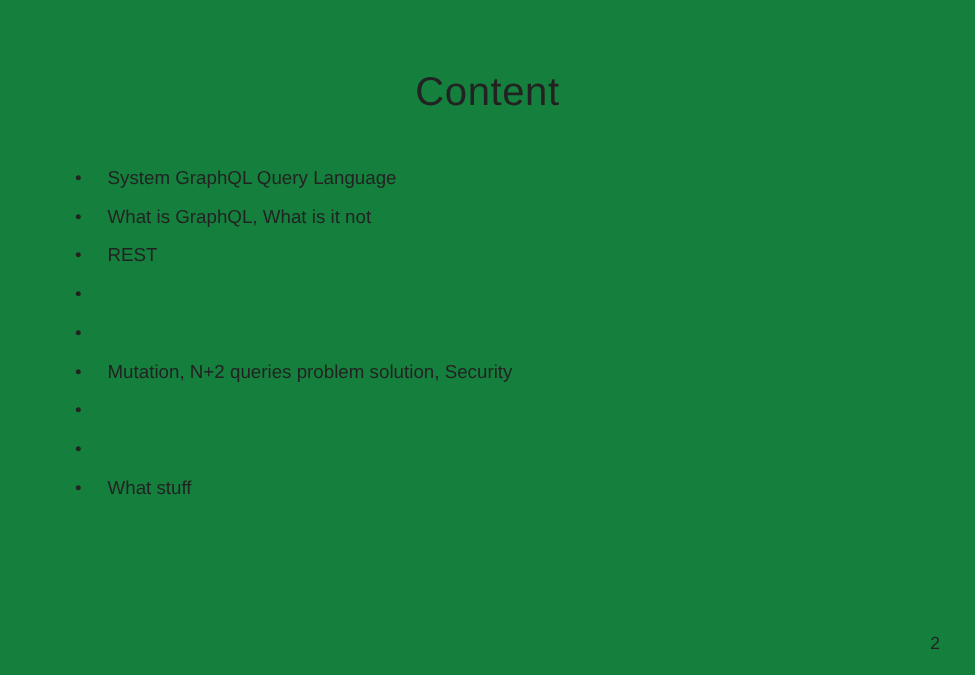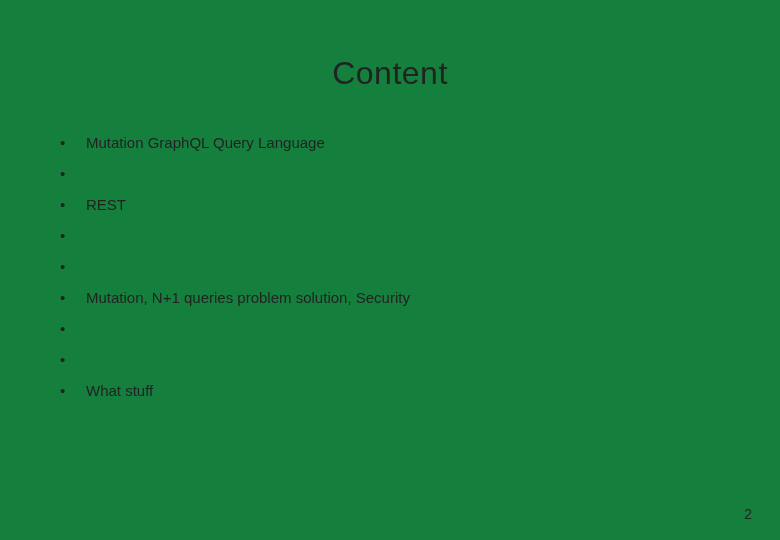--- a/index.html
+++ b/index.html
@@ -75,38 +75,39 @@
 <body>
 
 <div class="slide-container">
 
   <h1 class="slide-title">Content</h1>
 
   <div class="content-area">
     <ul class="bullet-list">
     <li>
           <span class="bullet-dot">•</span>
-          <span>Mutation GraphQL Query Language</span>
+          <span>System GraphQL Query Language</span>
         </li>
         <li>
           <span class="bullet-dot">•</span>
+          <span>What is GraphQL, What is it not</span>
         </li>
         <li>
           <span class="bullet-dot">•</span>
           <span>REST</span>
         </li>
         <li>
           <span class="bullet-dot">•</span>
         </li>
         <li>
           <span class="bullet-dot">•</span>
         </li>
         <li>
           <span class="bullet-dot">•</span>
-          <span>Mutation, N+1 queries problem solution, Security</span>
+          <span>Mutation, N+2 queries problem solution, Security</span>
         </li>
         <li>
           <span class="bullet-dot">•</span>
         </li>
         <li>
           <span class="bullet-dot">•</span>
         </li>
         <li>
           <span class="bullet-dot">•</span>
           <span>What stuff</span>

